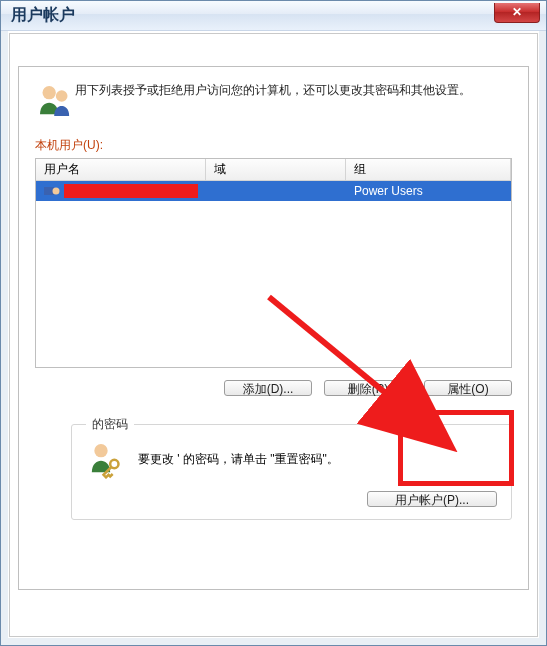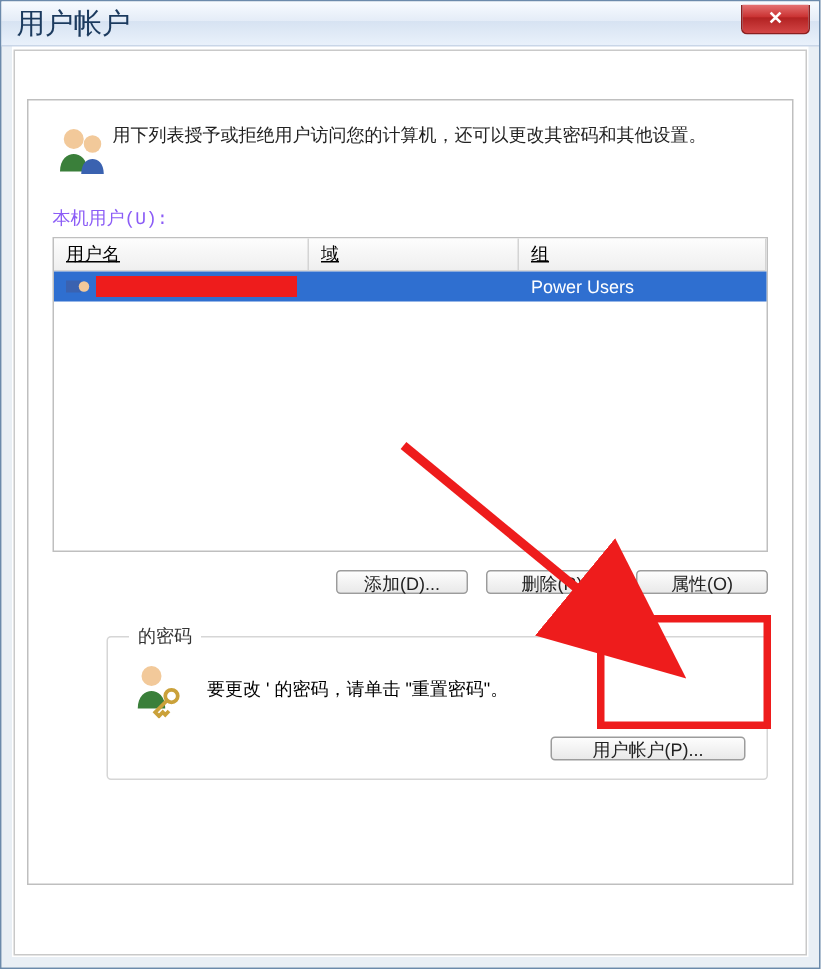--- a/index.html
+++ b/index.html
@@ -11,21 +11,21 @@
     position:relative;
     box-shadow: inset 0 0 0 7px #e9eff5;
   }
   .titlebar {
     height:30px;
     background: linear-gradient(#f7fbff,#e4ecf7 45%,#d7e3f2 46%,#e9f1fb);
     display:flex; align-items:center; justify-content:space-between;
     padding:0 0 0 10px;
     border-bottom:1px solid #c9d6e8;
   }
-  .titlebar-title { color:#1b3a5e; font-size:19px; }
+  .titlebar-title { color:#1b3a5e; font-size:16px;font-weight:bold; }
   .close-btn {
     width:46px; height:20px; margin-right:6px; margin-top:-6px;
     background: linear-gradient(#e57373,#c93030 45%,#b22222 46%,#d34545);
     border:1px solid #8a1f1f; border-top:none;
     border-radius: 0 0 4px 4px;
     display:flex; align-items:center; justify-content:center;
     color:#fff; font-weight:bold; font-size:13px;
     cursor:pointer;
   }
   .client {
@@ -46,27 +46,27 @@
     background:#fff; position:relative; top:1px; padding-bottom:5px;
   }
   .panel {
     position:absolute; left:8px; right:8px; top:32px; bottom:46px;
     border:1px solid #bfbfbf; background:#fff;
     padding:14px 16px;
   }
   .intro { display:flex; margin-bottom:16px; }
   .users-icon { width:40px; height:40px; flex-shrink:0; }
   .intro-text { color:#222; line-height:1.5; }
-  .list-label { margin-bottom:4px; color:#8b5cf6;font-family:Liberation Mono, monospace; }
+  .list-label { margin-bottom:4px; color:#c2410c; }
   .userlist {
     border:1px solid #bfbfbf; height:210px; background:#fff; position:relative;
   }
   .ul-header {
     display:flex; background:linear-gradient(#fdfdfd,#efefef);
-    border-bottom:1px solid #d4d4d4; height:22px; align-items:center;text-decoration:underline;
+    border-bottom:1px solid #d4d4d4; height:22px; align-items:center;
   }
   .ul-header div { padding:0 8px; border-right:1px solid #d4d4d4; height:100%; display:flex; align-items:center; }
   .col-name{ width:170px; } .col-domain{ width:140px; } .col-group{ flex:1; }
   .ul-row {
     display:flex; height:20px; align-items:center;
     background:#2f6fd0; color:#fff;
   }
   .ul-row .rcell{ padding:0 8px; display:flex; align-items:center; height:100%; }
   .row-icon{ width:16px; height:14px; display:inline-block; margin-right:4px;}
   .redbar{ flex:1; height:14px; background:#ee1c1c; }

